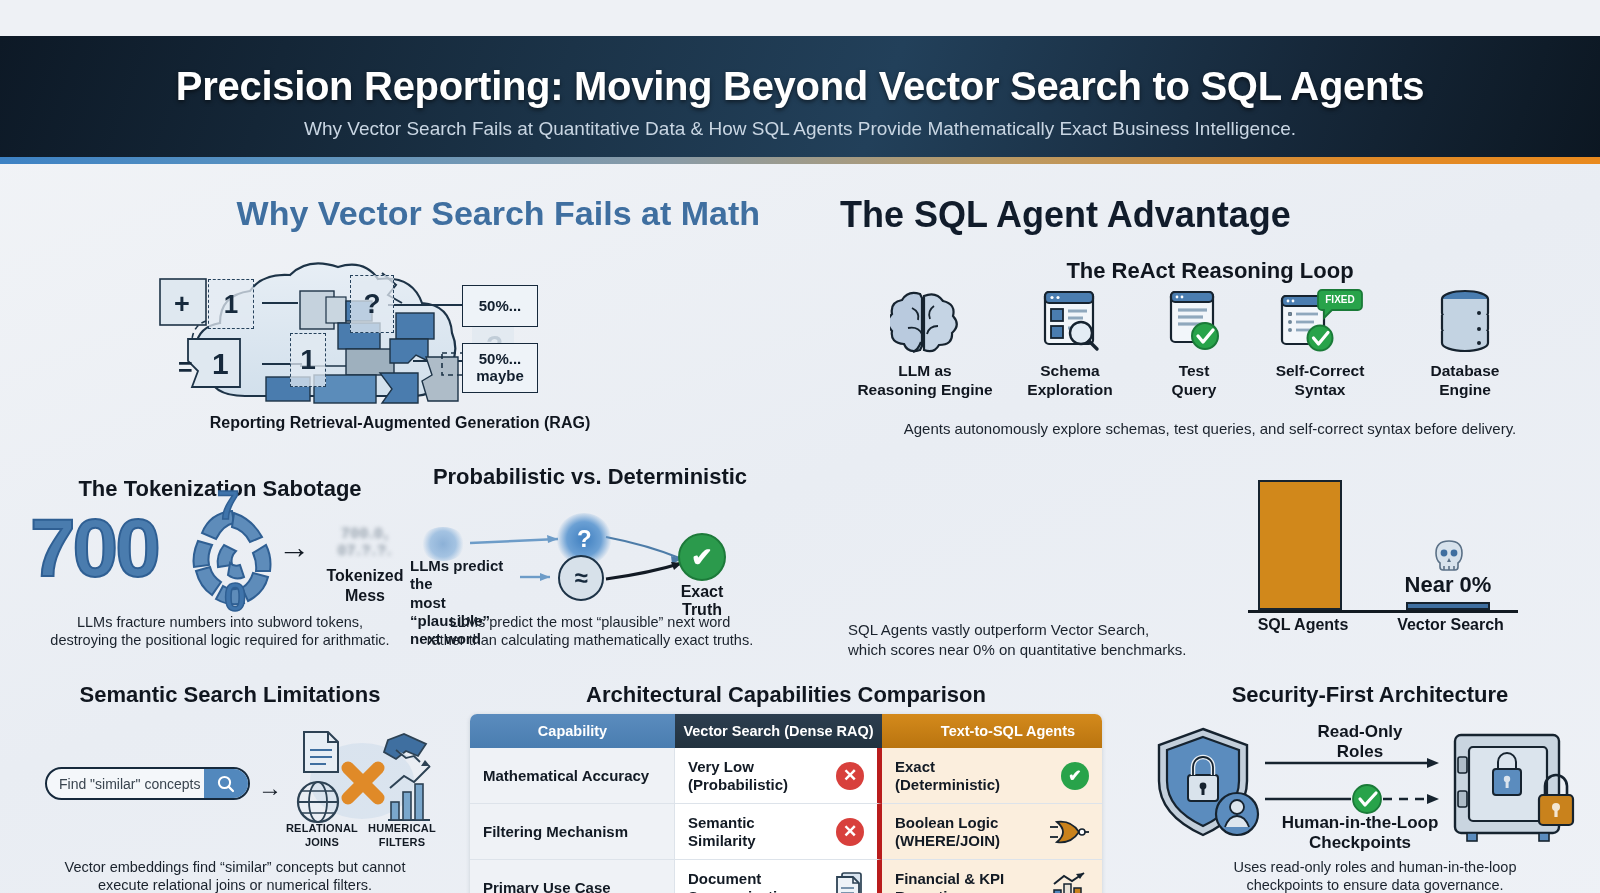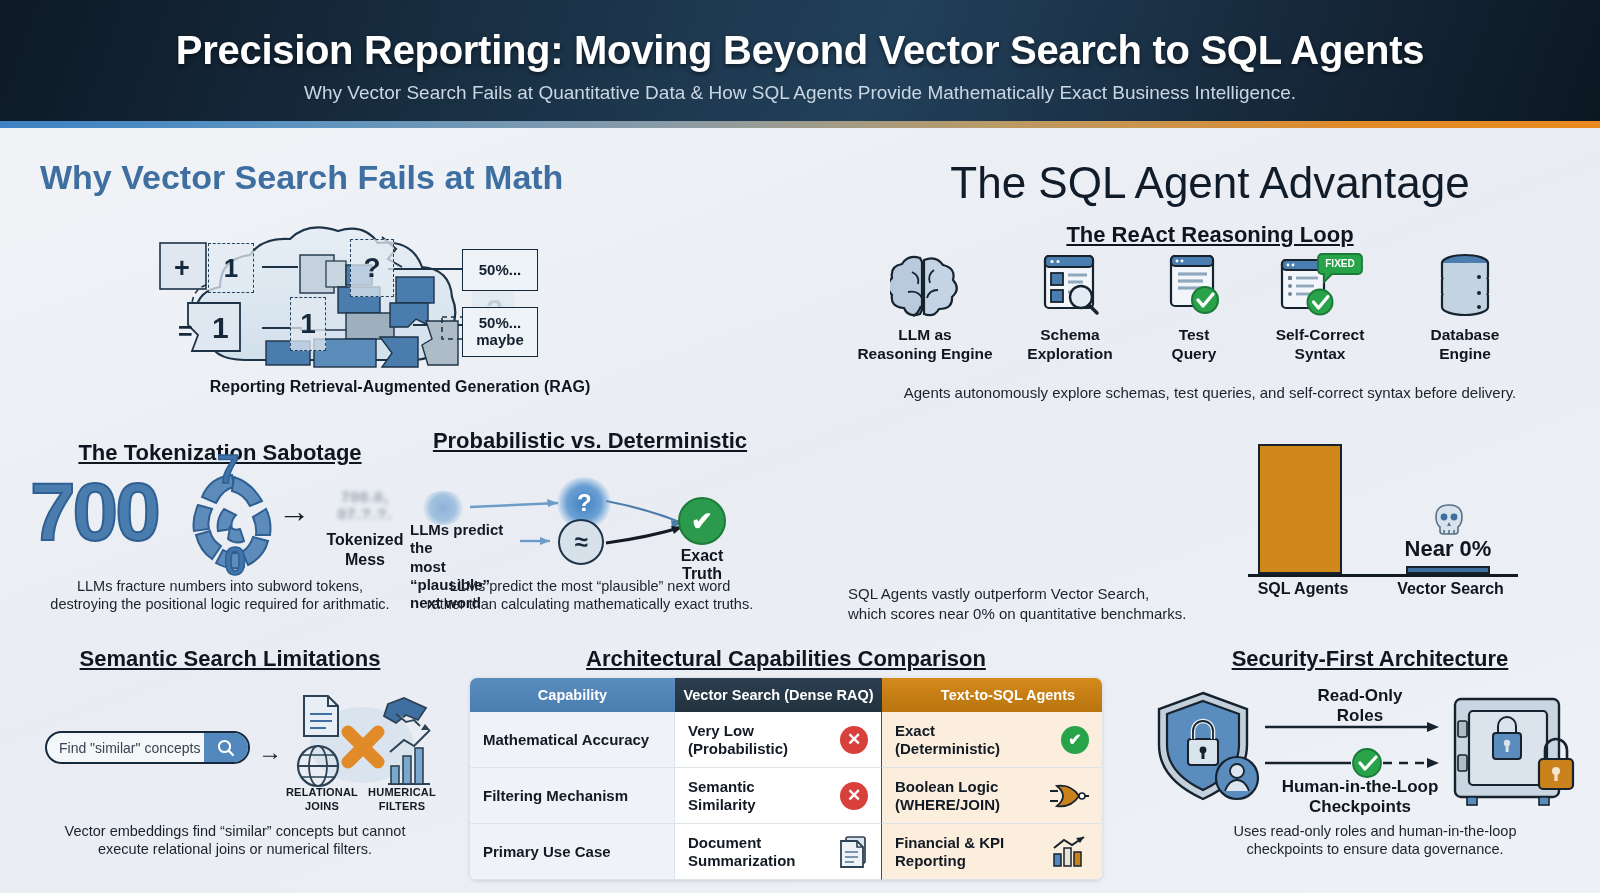--- a/index.html
+++ b/index.html
@@ -6,31 +6,31 @@
   body {
     width:1600px; height:893px; overflow:hidden;
     font-family:"Liberation Sans", sans-serif;
     background:#eef1f5;
   }
   .page { position:relative; width:1600px; height:893px; background:linear-gradient(160deg,#f2f4f7 0%,#e9edf3 50%,#eef1f6 100%); }
 
   
   .header { position:relative; width:1600px; height:128px;
     background:linear-gradient(110deg,#0d1926 0%,#1b3348 35%,#22405a 55%,#16283a 80%,#0c1722 100%); }
-  .header-inner { display:flex; flex-direction:column; align-items:center; justify-content:center; height:100%; padding-top:4px; }
+  .header-inner { display:flex; flex-direction:column; align-items:center; justify-content:center; height:100%; padding-top:4px;margin-top:36px; }
   .h-title { font-size:40px; font-weight:bold; color:#ffffff; letter-spacing:-0.3px;
     text-shadow:0 2px 4px rgba(0,0,0,.55); white-space:nowrap; }
   .h-sub { font-size:19px; color:#c9d6e3; margin-top:9px; white-space:nowrap; font-weight:400; }
   .accent-bar { position:absolute; left:0; bottom:0; width:100%; height:7px;
     background:linear-gradient(90deg,#3d82c4 0%,#5b93c0 18%,#8a9ba6 42%,#b99a66 62%,#e08a28 85%,#e98a1e 100%); }
 
   
-  .sec-h-blue { font-size:34px; font-weight:bold; color:#3f6fa0; text-align:left; }
-  .sec-h-dark { font-size:44px; font-weight:normal; color:#111c2b; text-align:center; }
-  .sub-h { font-size:22px; font-weight:bold; color:#10161f; text-align:center;text-decoration:underline; }
+  .sec-h-blue { font-size:34px; font-weight:bold; color:#3f6fa0; text-align:right; }
+  .sec-h-dark { font-size:36px; font-weight:bold; color:#111c2b; text-align:left; }
+  .sub-h { font-size:22px; font-weight:bold; color:#10161f; text-align:center; }
   .cap { font-size:14.5px; color:#1a222c; text-align:center; line-height:1.33; }
   .cap-b { font-size:16px; font-weight:bold; color:#10161f; text-align:center; }
 
   .abs { position:absolute; }
 
   
   .rag-wrap { position:absolute; left:150px; top:225px; width:500px; height:150px; }
   .dashbox { position:absolute; border:1.8px dashed #26425c; display:flex;align-items:center;justify-content:center;
      font-weight:bold; color:#16293c; background:rgba(226,234,242,.75); }
   .outbox { position:absolute; border:1.8px solid #16293c; background:#eef3f8;
@@ -65,21 +65,21 @@
       border-radius:7px; overflow:hidden; box-shadow:0 1px 4px rgba(25,45,70,.17);
       background:#fff; }
   .tr { display:flex; }
   .th { font-size:14.5px; font-weight:bold; color:#fff; padding:9px 0; text-align:center; }
   .th.c1 { width:205px; background:linear-gradient(180deg,#5b8cbe 0%,#4a7db0 100%); }
   .th.c2 { width:207px; background:linear-gradient(180deg,#2c3e50 0%,#22323f 100%); }
   .th.c3 { width:220px; background:linear-gradient(180deg,#d48a1c 0%,#b9740f 100%);padding-left:32px; }
   .td { padding:10px 13px; font-size:15px; font-weight:bold; color:#121a24;
       display:flex; align-items:center; border-bottom:1px solid #dde3ea; min-height:50px; }
   .td.c1 { width:205px; background:#eff2f6; border-right:1px solid #dde3ea; }
-  .td.c2 { width:207px; background:#ffffff; border-right:1px solid #b91c1c;
+  .td.c2 { width:207px; background:#ffffff; border-right:5px solid #b91c1c;
       justify-content:space-between; }
   .td.c3 { width:220px; background:#fbeedd; justify-content:space-between; }
   .td .txt { line-height:1.17; }
   .ic-x { width:28px;height:28px;border-radius:50%;background:#d8403c;
       display:flex;align-items:center;justify-content:center;color:#fff;font-size:17px;font-weight:bold;flex:none; }
   .ic-ck { width:28px;height:28px;border-radius:50%;background:#28a34a;
       display:flex;align-items:center;justify-content:center;color:#fff;font-size:16px;font-weight:bold;flex:none; }
 
   
   .sbar { position:absolute; left:45px; top:731px; width:205px; height:33px;

